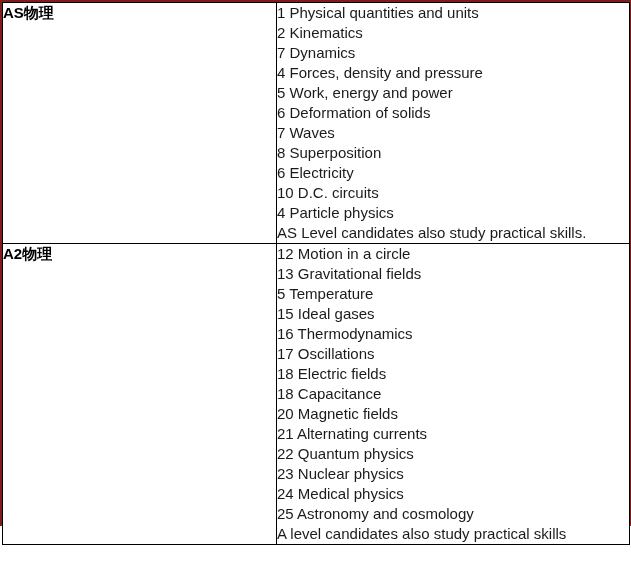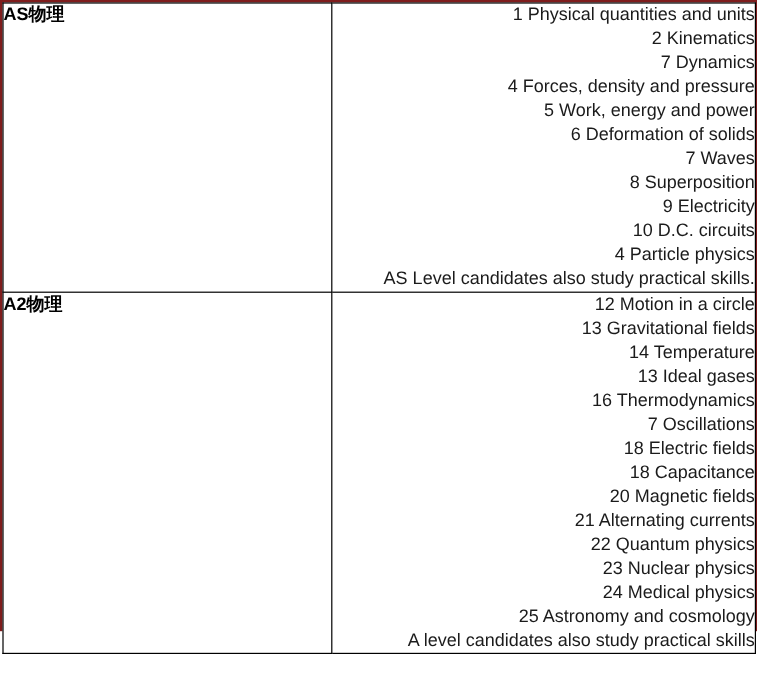--- a/index.html
+++ b/index.html
@@ -46,21 +46,20 @@
     font-size: 15px;
     line-height: 20px;
     color: #000000;
     font-weight: 600;
     letter-spacing: 0px;
     white-space: nowrap;
   }
   td.topics-cell {
     width: 352px;
     padding: 7px 6px 8px 5px;
-    text-align: right;
   }
   ul.topic-list {
     list-style: none;
     margin: 0;
     padding: 0;
   }
   ul.topic-list li {
     font-size: 15px;
     line-height: 20px;
     color: #1b1b1b;
@@ -86,40 +85,40 @@
         <td class="topics-cell">
           <ul class="topic-list">
             <li>1 Physical quantities and units</li>
             <li>2 Kinematics</li>
             <li>7 Dynamics</li>
             <li>4 Forces, density and pressure</li>
             <li>5 Work, energy and power</li>
             <li>6 Deformation of solids</li>
             <li>7 Waves</li>
             <li>8 Superposition</li>
-            <li>9 Electricity</li>
+            <li>6 Electricity</li>
             <li>10 D.C. circuits</li>
             <li>4 Particle physics</li>
             <li class="summary-line">AS Level candidates also study practical skills.</li>
           </ul>
         </td>
       </tr>
 
       <tr>
         <td class="label-cell">
           <div class="label-text">A2物理</div>
         </td>
         <td class="topics-cell">
           <ul class="topic-list">
             <li>12 Motion in a circle</li>
             <li>13 Gravitational fields</li>
-            <li>14 Temperature</li>
-            <li>13 Ideal gases</li>
+            <li>5 Temperature</li>
+            <li>15 Ideal gases</li>
             <li>16 Thermodynamics</li>
-            <li>7 Oscillations</li>
+            <li>17 Oscillations</li>
             <li>18 Electric fields</li>
             <li>18 Capacitance</li>
             <li>20 Magnetic fields</li>
             <li>21 Alternating currents</li>
             <li>22 Quantum physics</li>
             <li>23 Nuclear physics</li>
             <li>24 Medical physics</li>
             <li>25 Astronomy and cosmology</li>
             <li class="summary-line">A level candidates also study practical skills</li>
           </ul>

